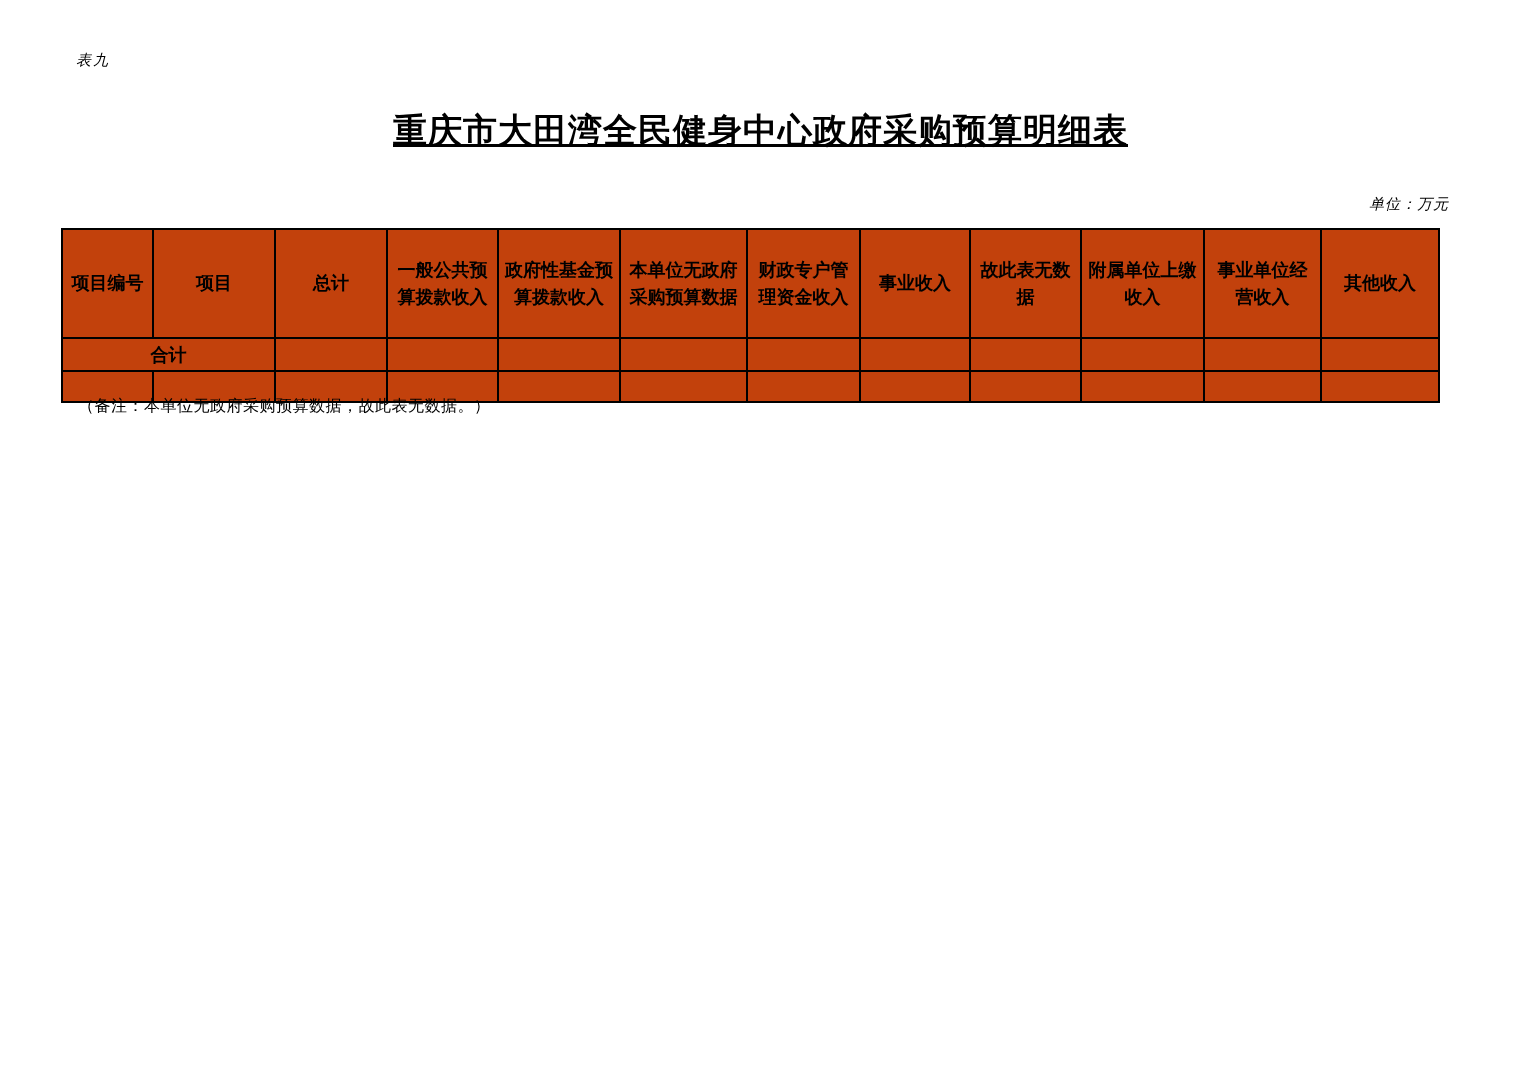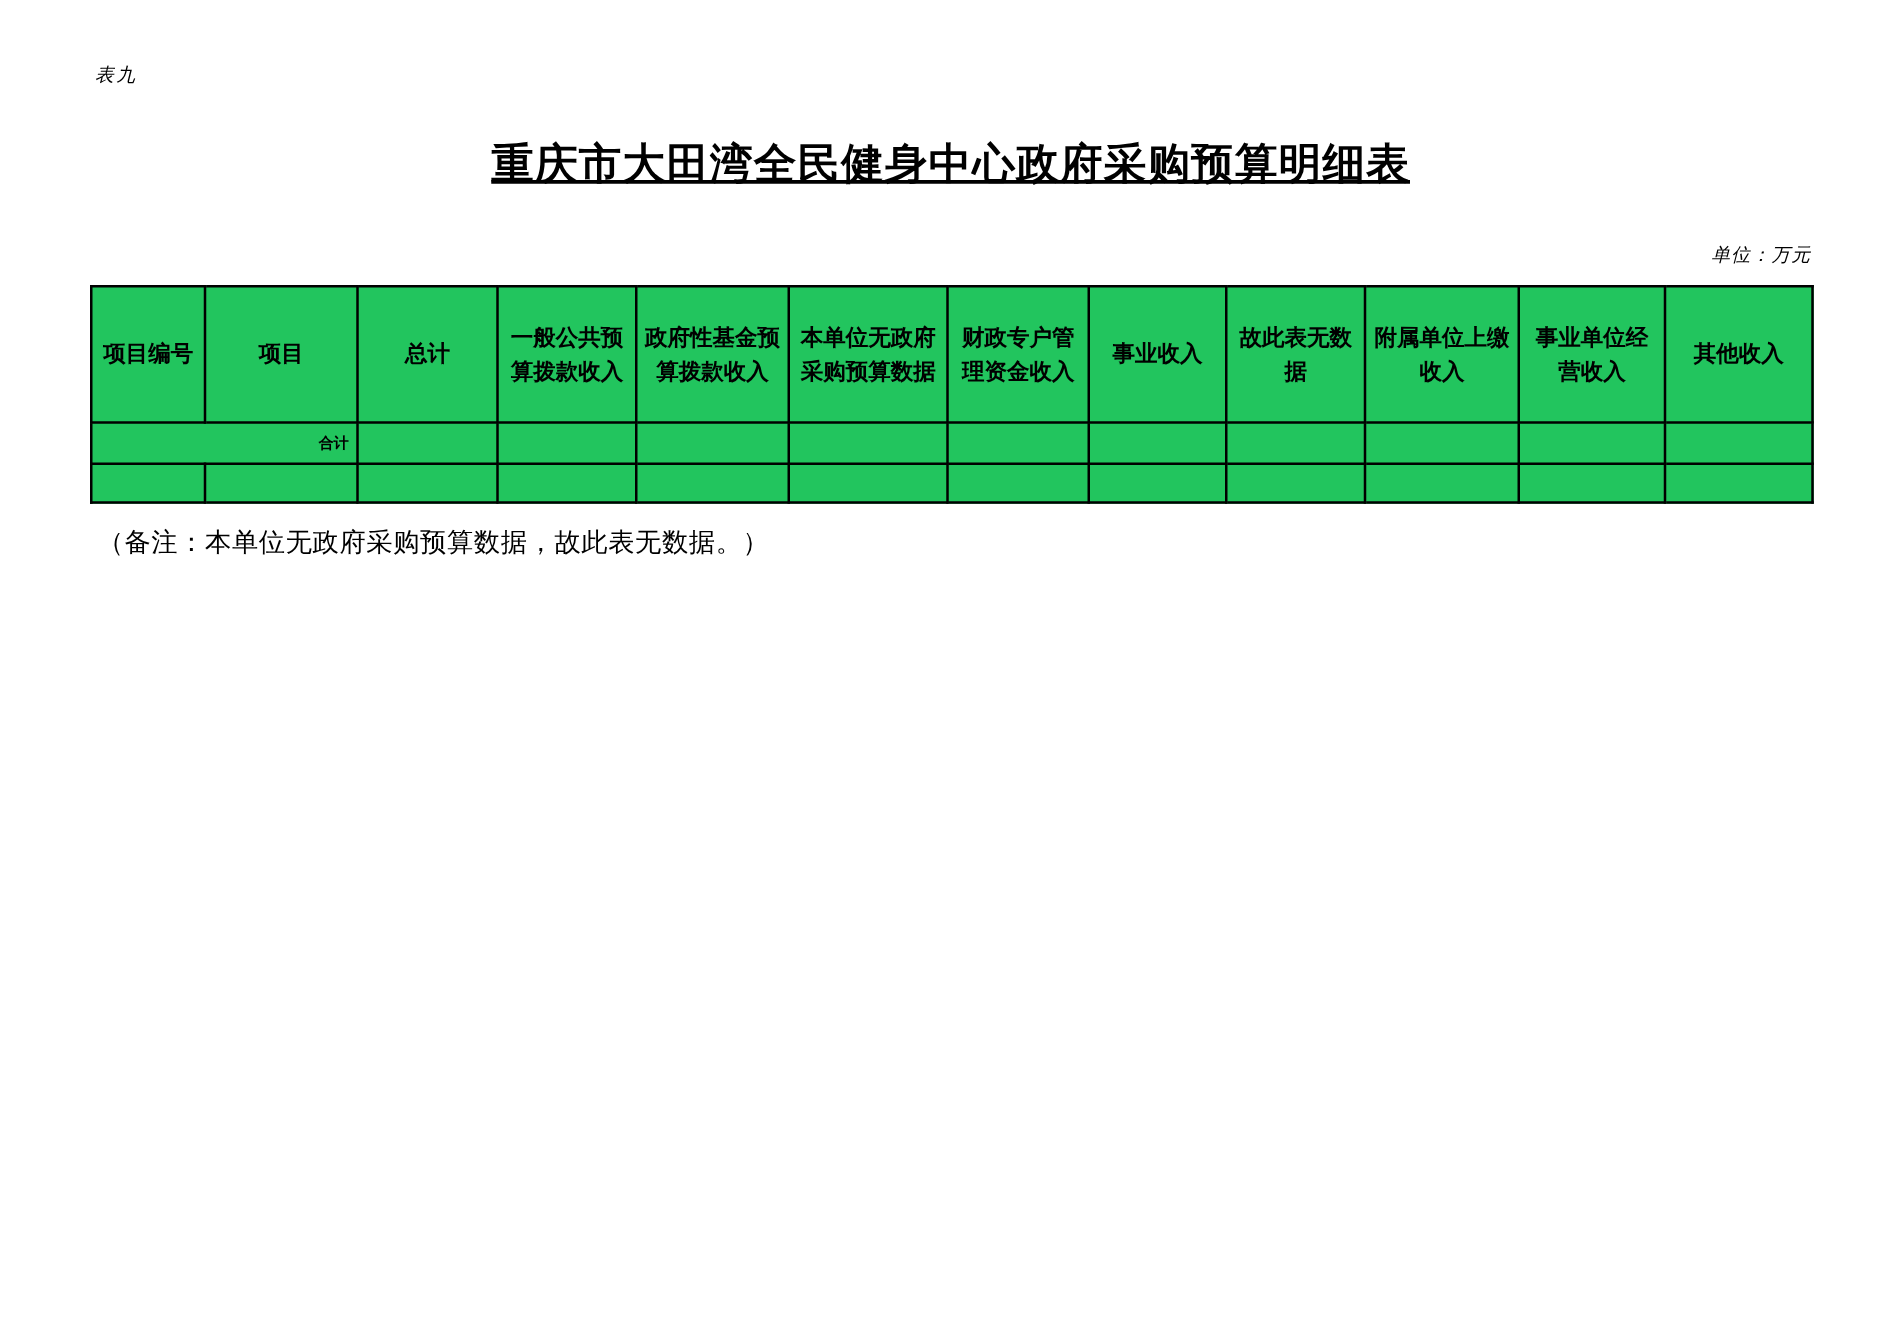--- a/index.html
+++ b/index.html
@@ -45,25 +45,25 @@
     top: 195px;
     right: 71px;
     font-family: "Liberation Serif", serif;
     font-style: italic;
     font-size: 15px;
     letter-spacing: 1px;
   }
 
   table.budget-table {
     position: absolute;
-    left: 72px;
+    left: 61px;
     top: 228px;
     border-collapse: collapse;
     table-layout: fixed;
-    background: #22c55e;
+    background: #c2410c;
   }
   table.budget-table th,
   table.budget-table td {
     border: 2px solid #000000;
     padding: 0 6px;
     box-sizing: border-box;
     overflow: hidden;
   }
   table.budget-table th {
     height: 109px;
@@ -74,33 +74,33 @@
     text-align: center;
     vertical-align: middle;
     word-break: break-all;
   }
   tr.total-row td {
     height: 33px;
     vertical-align: middle;
   }
   tr.total-row td.total-label-cell {
     font-weight: bold;
-    font-size: 12px;
-    text-align: right;
+    font-size: 18px;
+    text-align: center;
   }
   tr.empty-row td {
     height: 31px;
   }
 
   .footnote {
     position: absolute;
     left: 78px;
-    top: 420px;
+    top: 396px;
     font-family: "Liberation Serif", serif;
-    font-size: 21px;
+    font-size: 16px;
     letter-spacing: 0.5px;
   }
 </style>
 </head>
 <body>
 
 <div class="sheet-label">表九</div>
 
 <div class="page-title">重庆市大田湾全民健身中心政府采购预算明细表</div>
 

